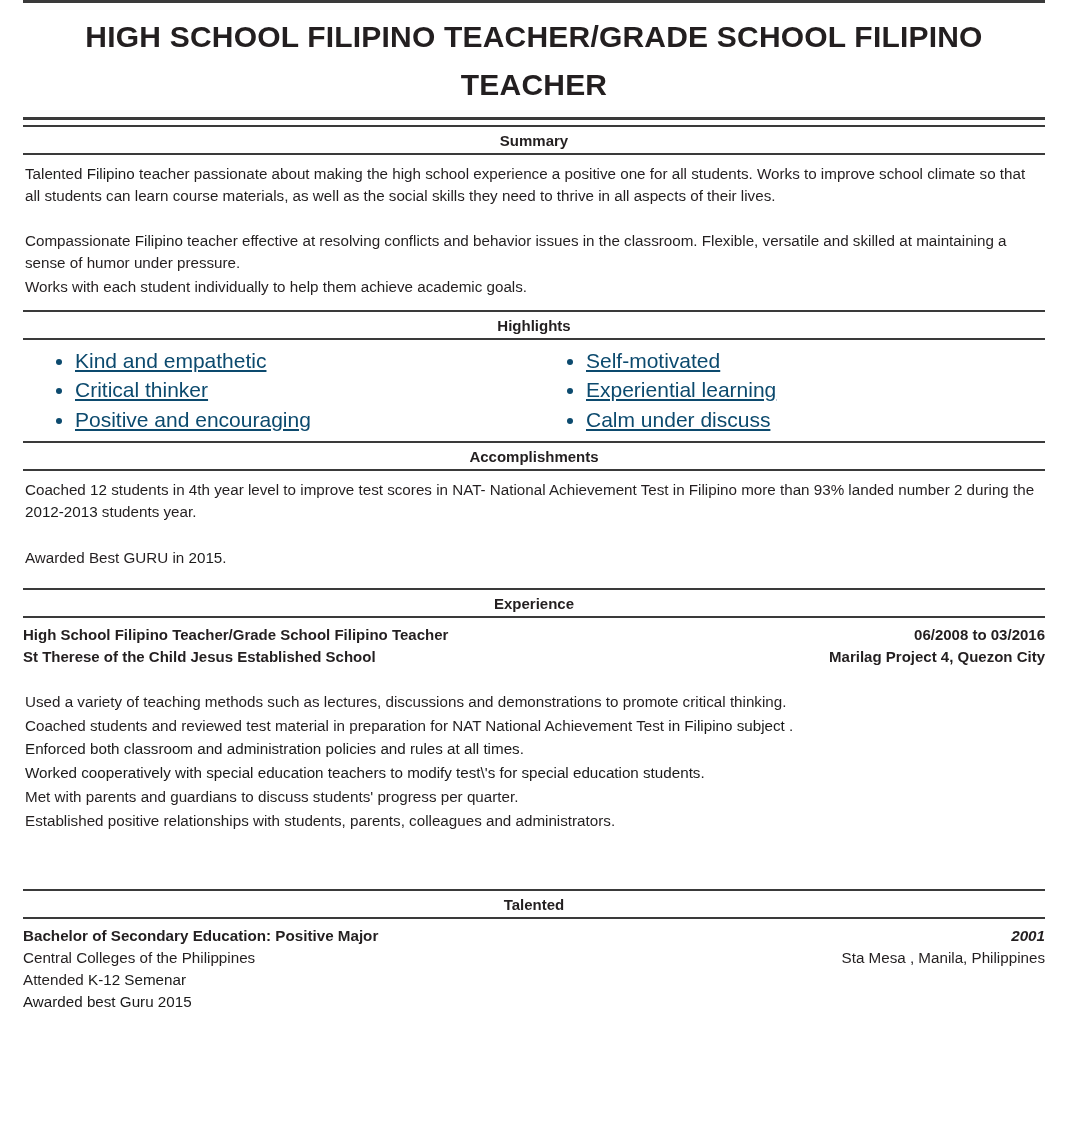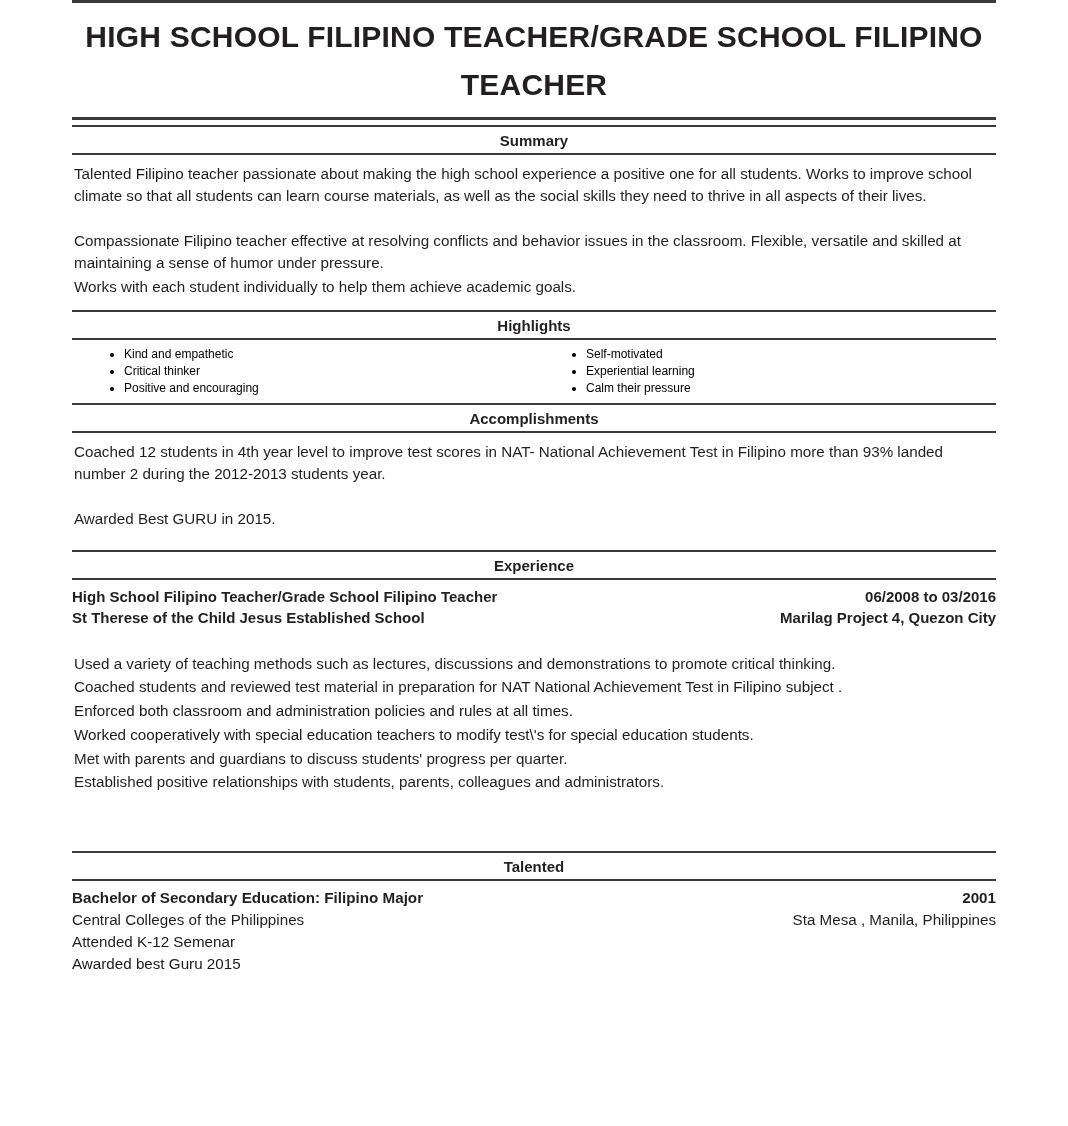--- a/index.html
+++ b/index.html
@@ -12,21 +12,21 @@
     height: 1126px;
     font-family: "Liberation Sans", sans-serif;
     color: #231f20;
     -webkit-font-smoothing: antialiased;
   }
   .page {
     position: relative;
     width: 1068px;
     height: 1126px;
     box-sizing: border-box;
-    padding: 0 72px;
+    padding: 0 23px;
     overflow: hidden;
   }
 
   
   .rule-thick {
     border-top: 3px solid #3a3a3a;
     margin: 0;
     height: 0;
     font-size: 0;
     line-height: 0;
@@ -81,24 +81,25 @@
   .hl-col {
     width: 50%;
     box-sizing: border-box;
   }
   .hl-col ul {
     margin: 0;
     padding-left: 52px;
     list-style-type: disc;
   }
   .hl-col li {
-    font-size: 12px;
+    font-size: 21px;
     line-height: 1.42;
-    color: #000000;
+    color: #0c4a6e;
     padding: 0;
+    text-decoration: underline;
   }
 
   
   .accomp {
     padding: 6px 0 2px;
   }
 
   
   .exp-head {
     display: flex;
@@ -118,21 +119,21 @@
   .edu-row {
     display: flex;
     justify-content: space-between;
     font-size: 15.2px;
     line-height: 1.45;
   }
   .edu-row .left  { text-align: left; }
   .edu-row .right { text-align: right; }
   .edu-top { padding-top: 6px; }
   .edu-degree { font-weight: bold; }
-  .edu-year   { font-weight: bold; }
+  .edu-year   { font-weight: bold; font-style: italic; }
 
   .pad-top-6  { padding-top: 6px; }
   .pad-top-10 { padding-top: 10px; }
   .pad-top-16 { padding-top: 16px; }
   .exp-gap { height: 56px; }
 </style>
 </head>
 <body>
 
 <div class="page">
@@ -166,21 +167,21 @@
       <ul>
         <li>Kind and empathetic</li>
         <li>Critical thinker</li>
         <li>Positive and encouraging</li>
       </ul>
     </div>
     <div class="hl-col">
       <ul>
         <li>Self-motivated</li>
         <li>Experiential learning</li>
-        <li>Calm their pressure</li>
+        <li>Calm under discuss</li>
       </ul>
     </div>
   </div>
 
   <div class="rule-thin"></div>
 
   <div class="section-head">Accomplishments</div>
   <div class="rule-thin"></div>
 
   <div class="body-text accomp">
@@ -216,21 +217,21 @@
   </div>
 
   <div class="exp-gap"></div>
   <div class="rule-thin"></div>
 
   <div class="section-head">Talented</div>
   <div class="rule-thin"></div>
 
   <div>
     <div class="edu-row edu-top">
-      <div class="left"><span class="edu-degree">Bachelor of Secondary Education</span><span class="edu-degree">: Filipino Major</span></div>
+      <div class="left"><span class="edu-degree">Bachelor of Secondary Education</span><span class="edu-degree">: Positive Major</span></div>
       <div class="right edu-year">2001</div>
     </div>
     <div class="edu-row">
       <div class="left">Central Colleges of the Philippines</div>
       <div class="right">Sta Mesa , Manila, Philippines</div>
     </div>
     <div class="edu-row">
       <div class="left"><span>Attended </span><span class="em-dark">K-12 Semenar</span></div>
     </div>
     <div class="edu-row">

